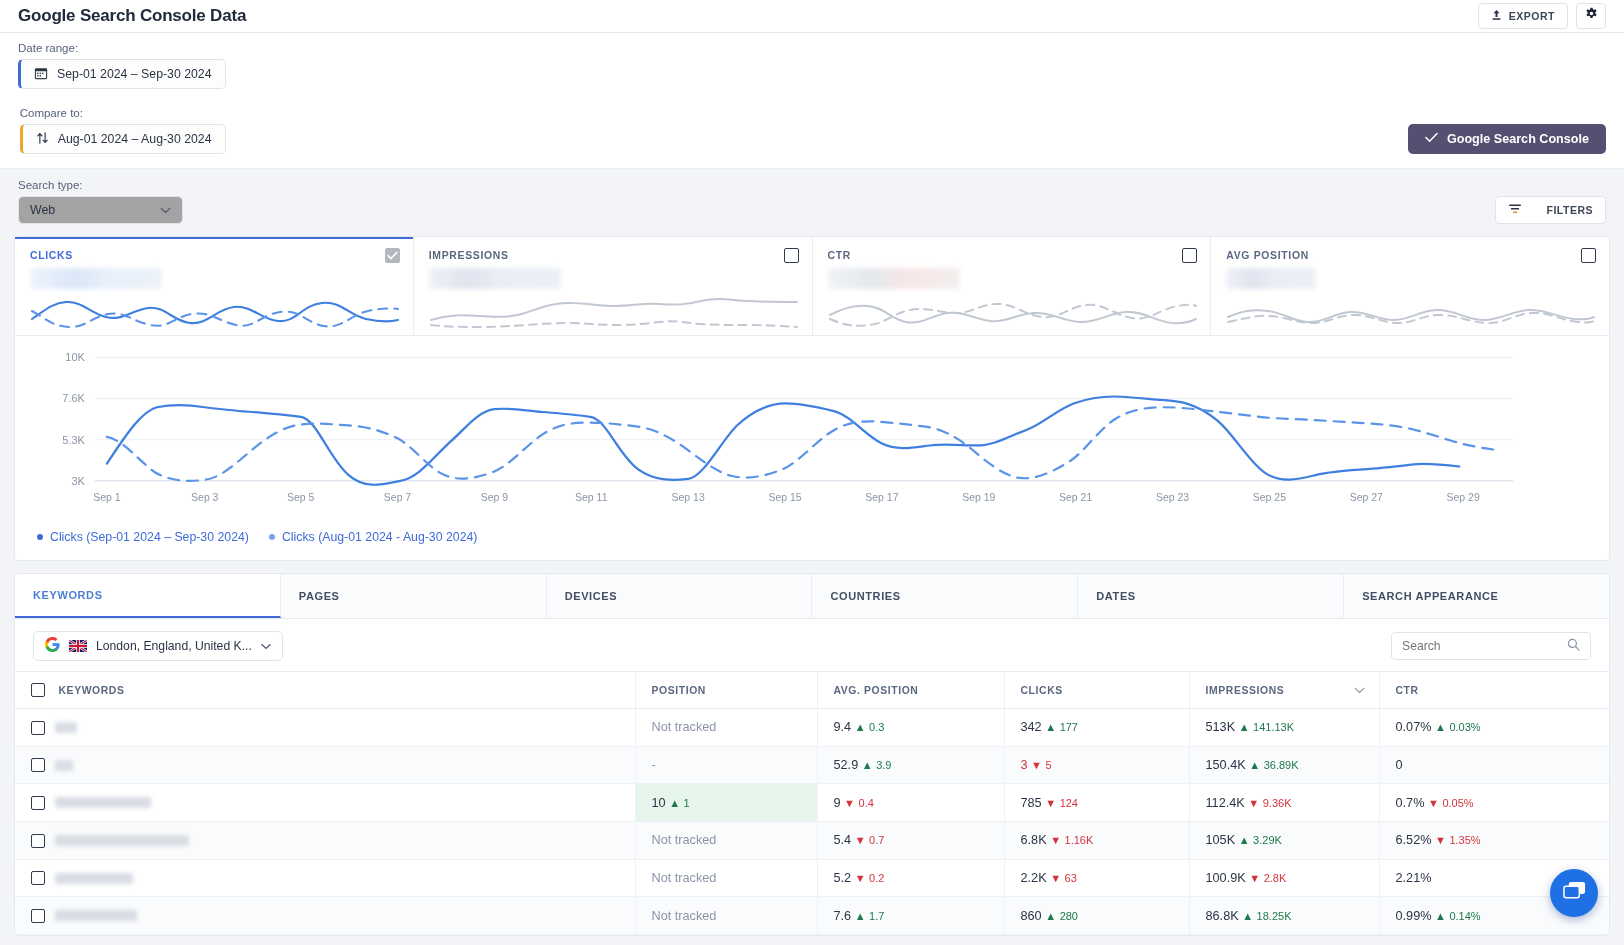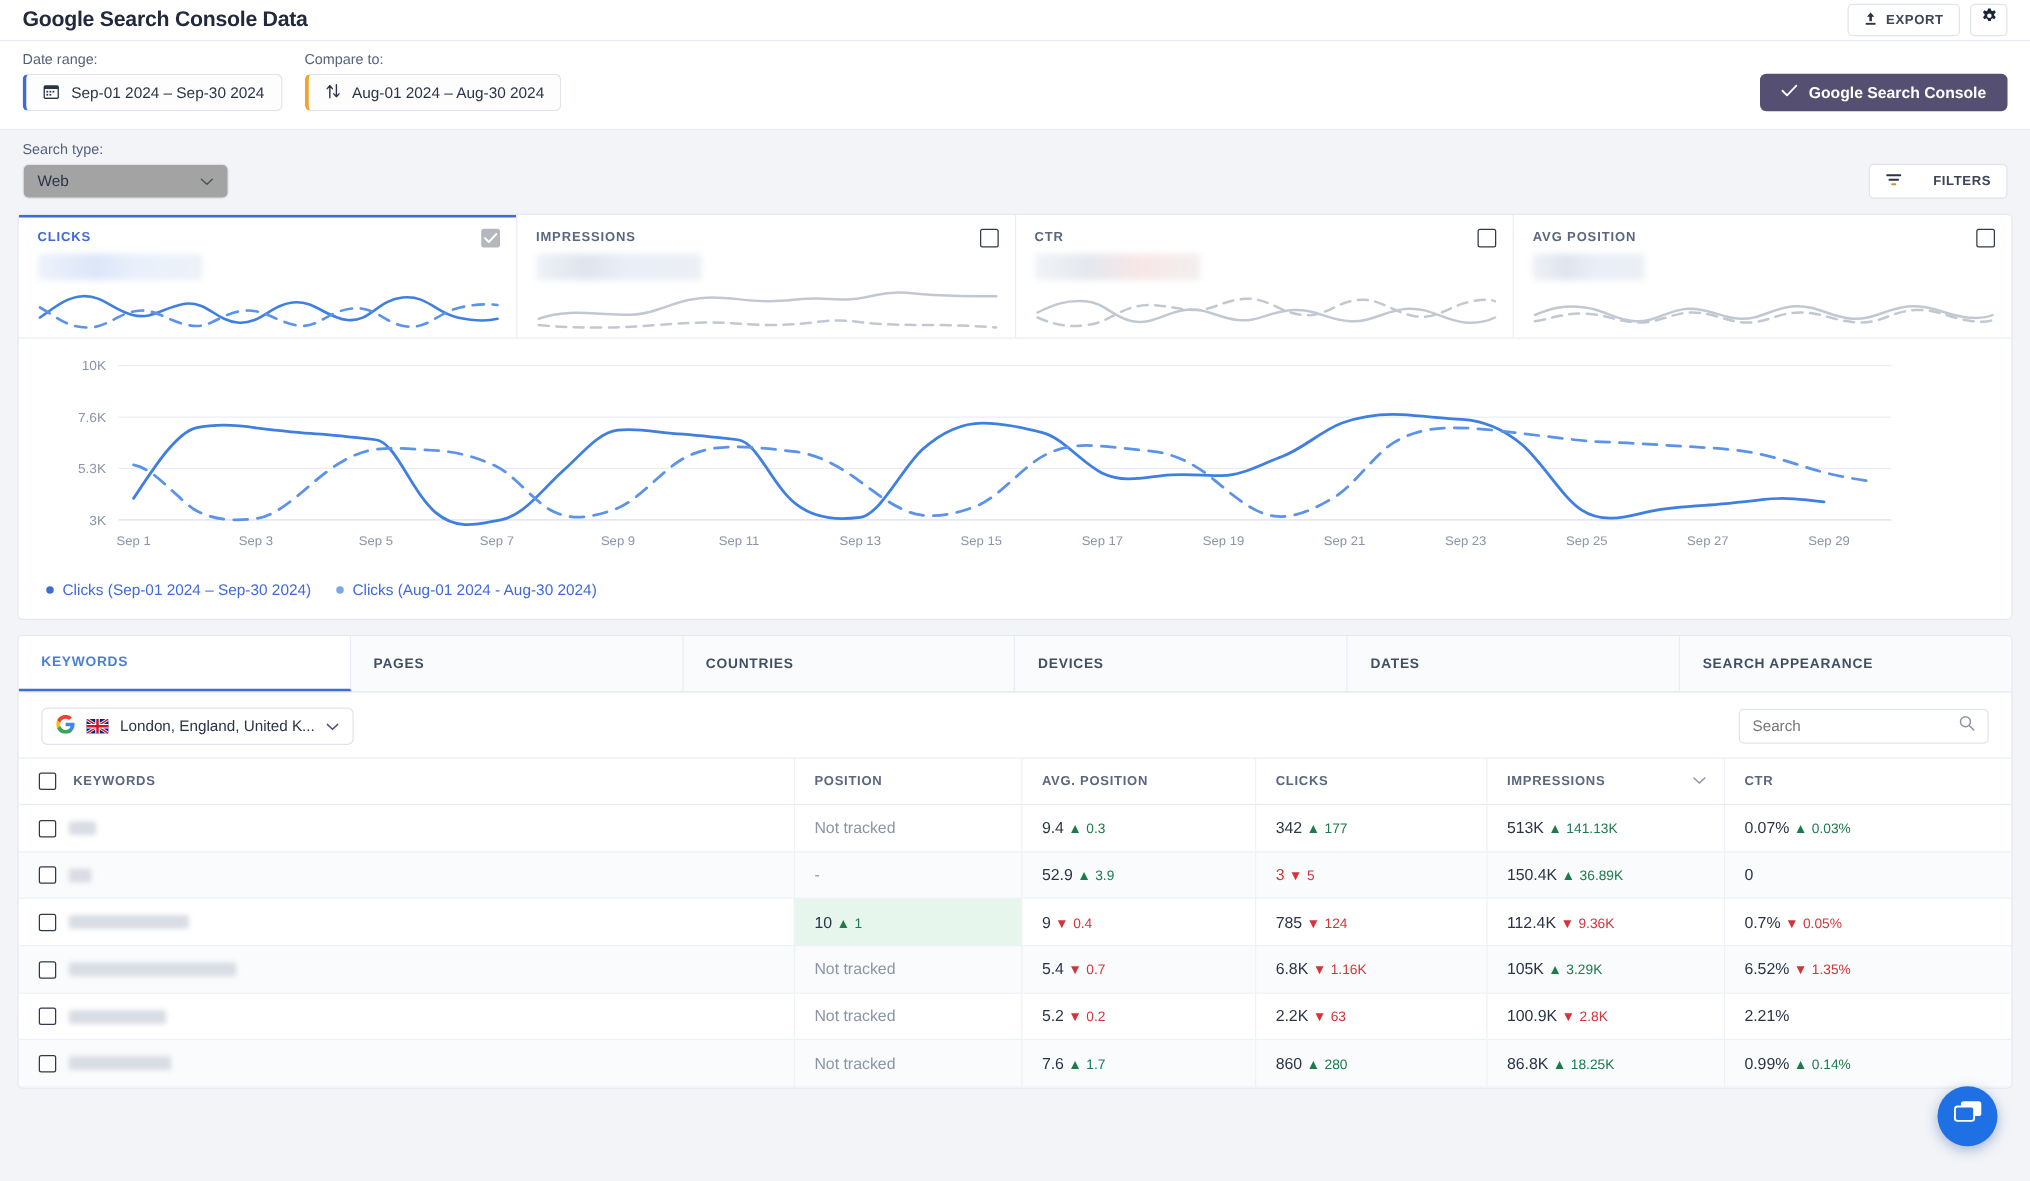--- a/index.html
+++ b/index.html
@@ -28,21 +28,21 @@
     width: 30px; height: 26px; border: 1px solid #dfe3ea; border-radius: 4px; background: #fff;
     display: flex; align-items: center; justify-content: center; cursor: pointer;
   }
 
   
   .controls {
     background: #fff; padding: 9px 18px 14px;
     border-bottom: 1px solid #e9edf3;
     display: flex; align-items: flex-end; justify-content: space-between;
   }
-  .ctl-group { display: flex; gap: 18px; align-items: flex-end; }
+  .ctl-group { display: flex; gap: 18px; align-items: flex-end; flex-direction: column; }
   .ctl { display: flex; flex-direction: column; gap: 5px; }
   .ctl-label { font-size: 11.5px; color: #56617a; }
   .pill {
     height: 30px; border: 1px solid #dfe3ea; border-radius: 5px; background: #fdfdfe;
     display: flex; align-items: center; gap: 9px; padding: 0 13px;
     font-size: 12.3px; color: #2b3445; cursor: pointer; white-space: nowrap;
   }
   .pill.accent-blue { border-left: 3px solid #3f6ad8; }
   .pill.accent-orange { border-left: 3px solid #f0a32e; }
   .btn-primary {
@@ -333,24 +333,24 @@
 <div class="panel" style="margin-top:12px;overflow:hidden;">
 
   <div class="tabs">
     <div class="tab active">
         <span>KEYWORDS</span>
       </div>
     <div class="tab">
         <span>PAGES</span>
       </div>
     <div class="tab">
+        <span>DEVICES</span>
+      </div>
+    <div class="tab">
         <span>COUNTRIES</span>
-      </div>
-    <div class="tab">
-        <span>DEVICES</span>
       </div>
     <div class="tab">
         <span>DATES</span>
       </div>
     <div class="tab" style="border-right:none">
         <span>SEARCH APPEARANCE</span>
       </div>
   </div>
 
   <div class="filterrow">

